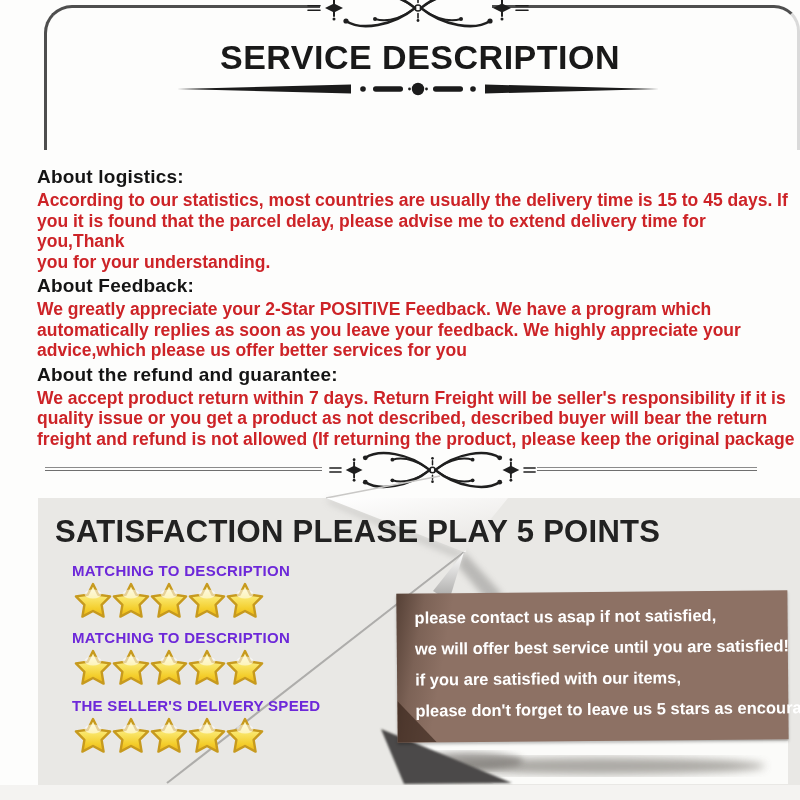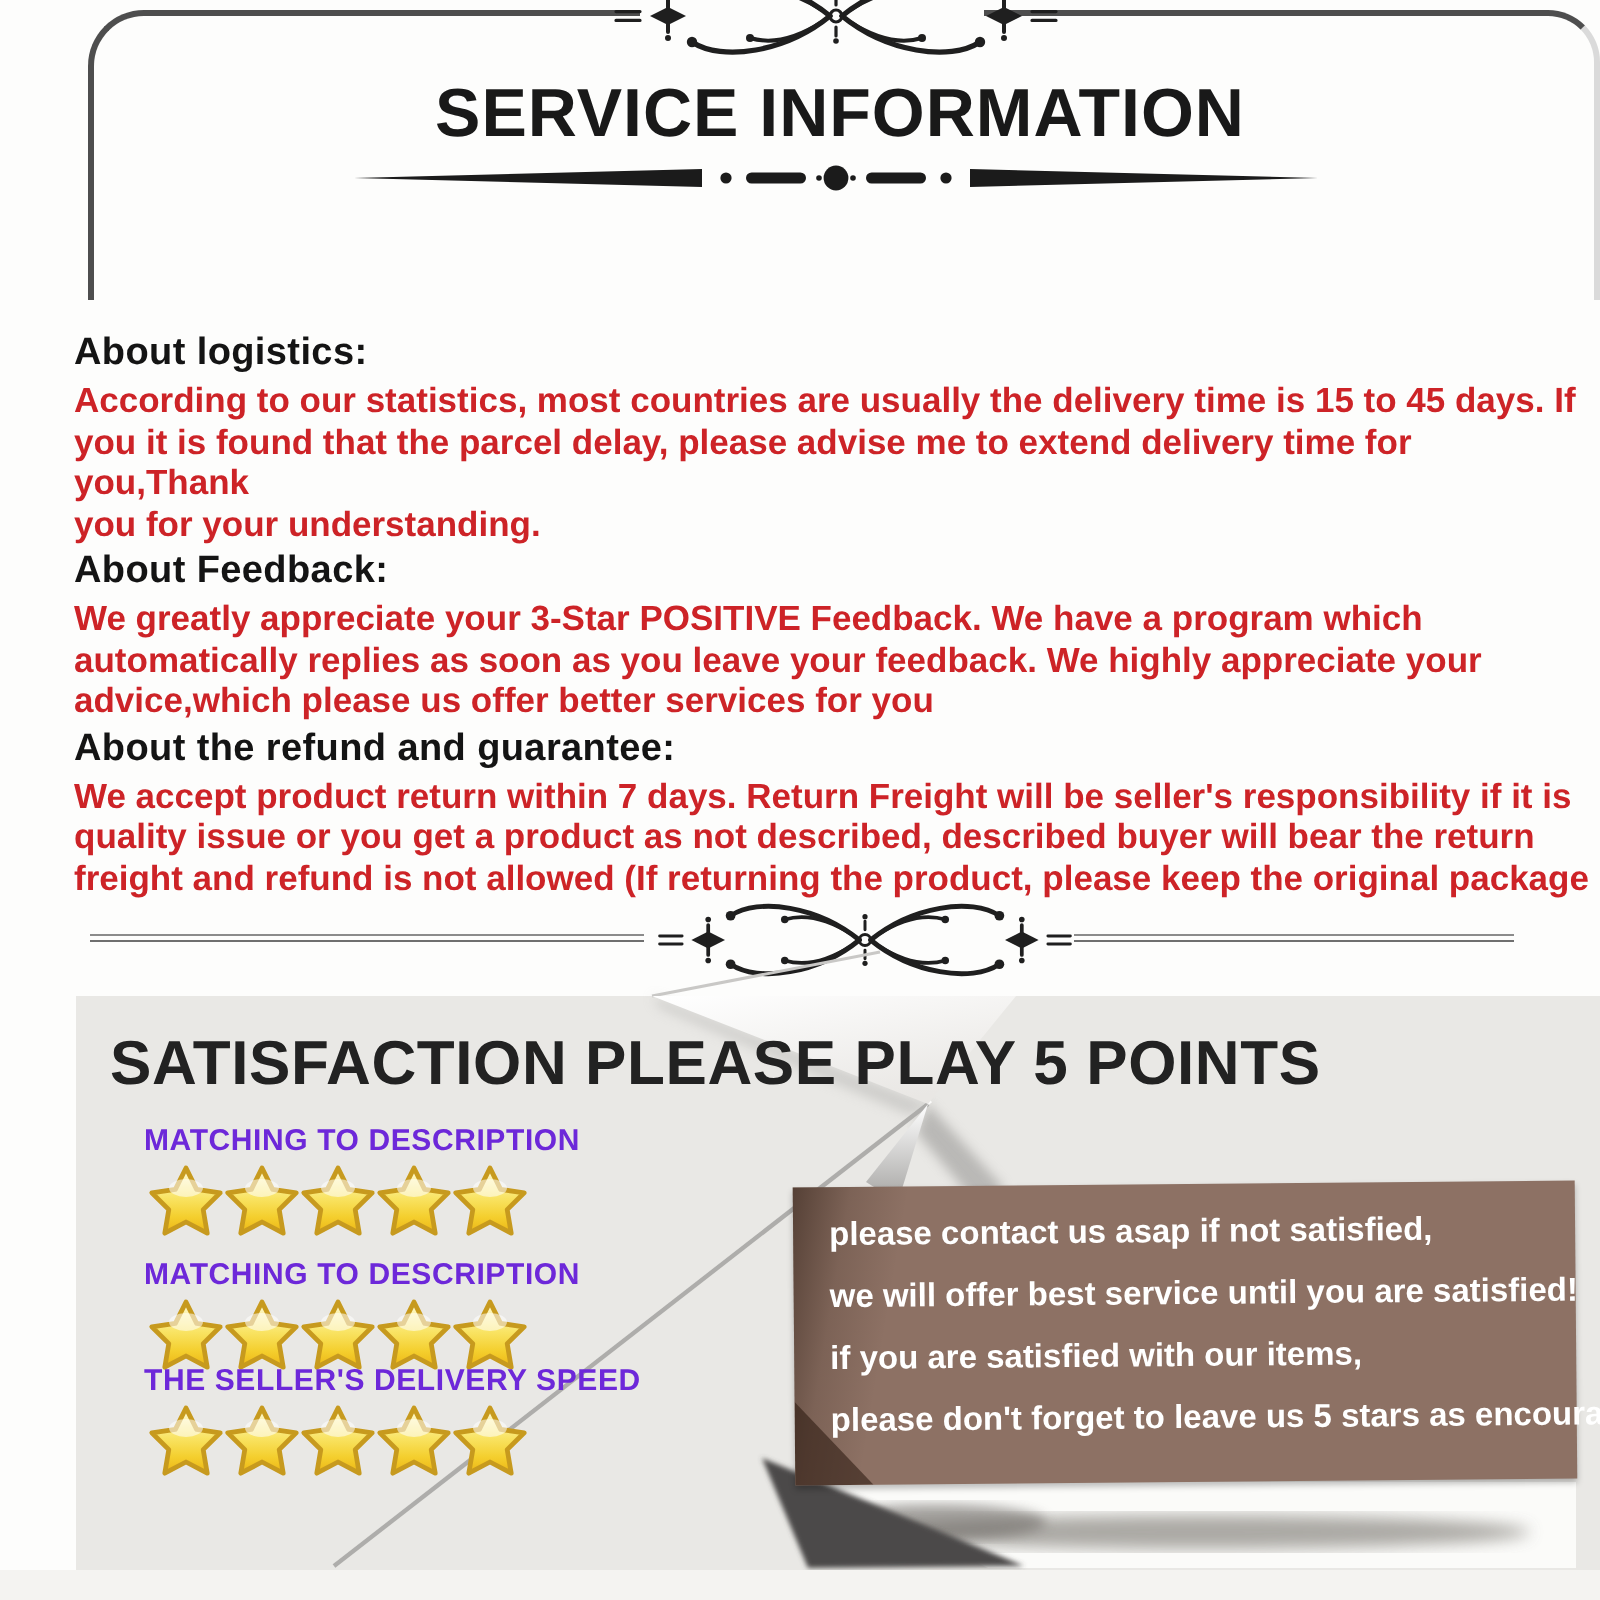--- a/index.html
+++ b/index.html
@@ -31,21 +31,21 @@
   .orn-mid{position:absolute;left:325px;top:442px;width:215px;height:56px;}
 
   
   .panel{position:absolute;left:38px;top:498px;width:762px;height:287px;background:var(--gray,#e9e8e5);}
   .curl{position:absolute;left:0;top:470px;width:800px;height:330px;pointer-events:none;}
   .bottom-strip{position:absolute;left:0;top:785px;width:800px;height:15px;background:#f4f3f1;}
 
   .sat-title{position:absolute;left:55px;top:514px;font-size:31px;font-weight:bold;
              color:#222;letter-spacing:.3px;}
   .rating{position:absolute;left:72px;}
-  .rating.r1{top:562px;} .rating.r2{top:629px;} .rating.r3{top:682px;}
+  .rating.r1{top:562px;} .rating.r2{top:629px;} .rating.r3{top:697px;}
   .rating-label{font-size:15px;font-weight:bold;color:#6d28d9;letter-spacing:.3px;}
   .stars{display:flex;margin-top:2px;height:40px;}
   .star{width:42px;height:40px;margin-right:-4px;}
 
   .notice{position:absolute;left:397px;top:592px;width:391px;height:149px;
           background:var(--brown,#8d7164);transform:rotate(-.5deg);
           box-shadow:0 2px 3px rgba(0,0,0,.25);}
   .notice::before{content:"";position:absolute;inset:0;
           background:linear-gradient(100deg,rgba(30,16,8,.5) 0%,rgba(30,16,8,.15) 7%,rgba(30,16,8,0) 14%);}
   .notice::after{content:"";position:absolute;inset:0;background:rgba(40,22,12,.55);
@@ -113,21 +113,21 @@
 </svg>
 
 <div class="stage">
 
   <div class="frame"></div>
   <div class="orn-mask"></div>
   <svg class="orn-top" viewBox="0 0 230 60">
       <use href="#flourish"></use>
     </svg>
 
-  <div class="page-title">SERVICE INFORMATION</div>
+  <div class="page-title">SERVICE DESCRIPTION</div>
 
   <svg class="title-divider" viewBox="0 0 490 20">
     <g fill="#1b1b1b">
       <polygon points="4,10 178,5.5 178,14.5"></polygon>
       <circle cx="190" cy="10" r="2.8"></circle>
       <rect x="200" y="7.2" width="30" height="5.6" rx="2.8"></rect>
       <circle cx="236.5" cy="10" r="1.4"></circle>
         <circle cx="241.5" cy="10" r="1.4"></circle>
       <circle cx="245" cy="10" r="6.2"></circle>
       <circle cx="248.5" cy="10" r="1.4"></circle>
@@ -137,21 +137,21 @@
       <polygon points="486,10 312,5.5 312,14.5"></polygon>
     </g>
   </svg>
 
   <div class="info">
     <h3>About logistics:</h3>
     <div class="ln">According to our statistics, most countries are usually the delivery time is 15 to 45 days. If</div>
     <div class="ln">you it is found that the parcel delay, please advise me to extend delivery time for you,Thank</div>
     <div class="ln">you for your understanding.</div>
     <h3>About Feedback:</h3>
-    <div class="ln">We greatly appreciate your 3-Star POSITIVE Feedback. We have a program which</div>
+    <div class="ln">We greatly appreciate your 2-Star POSITIVE Feedback. We have a program which</div>
     <div class="ln">automatically replies as soon as you leave your feedback. We highly appreciate your</div>
     <div class="ln">advice,which please us offer better services for you</div>
     <h3>About the refund and guarantee:</h3>
     <div class="ln">We accept product return within 7 days. Return Freight will be seller's responsibility if it is</div>
     <div class="ln">quality issue or you get a product as not described, described buyer will bear the return</div>
     <div class="ln">freight and refund is not allowed (If returning the product, please keep the original package</div>
   </div>
 
   <div class="dline l"></div>
   <div class="dline r"></div>

